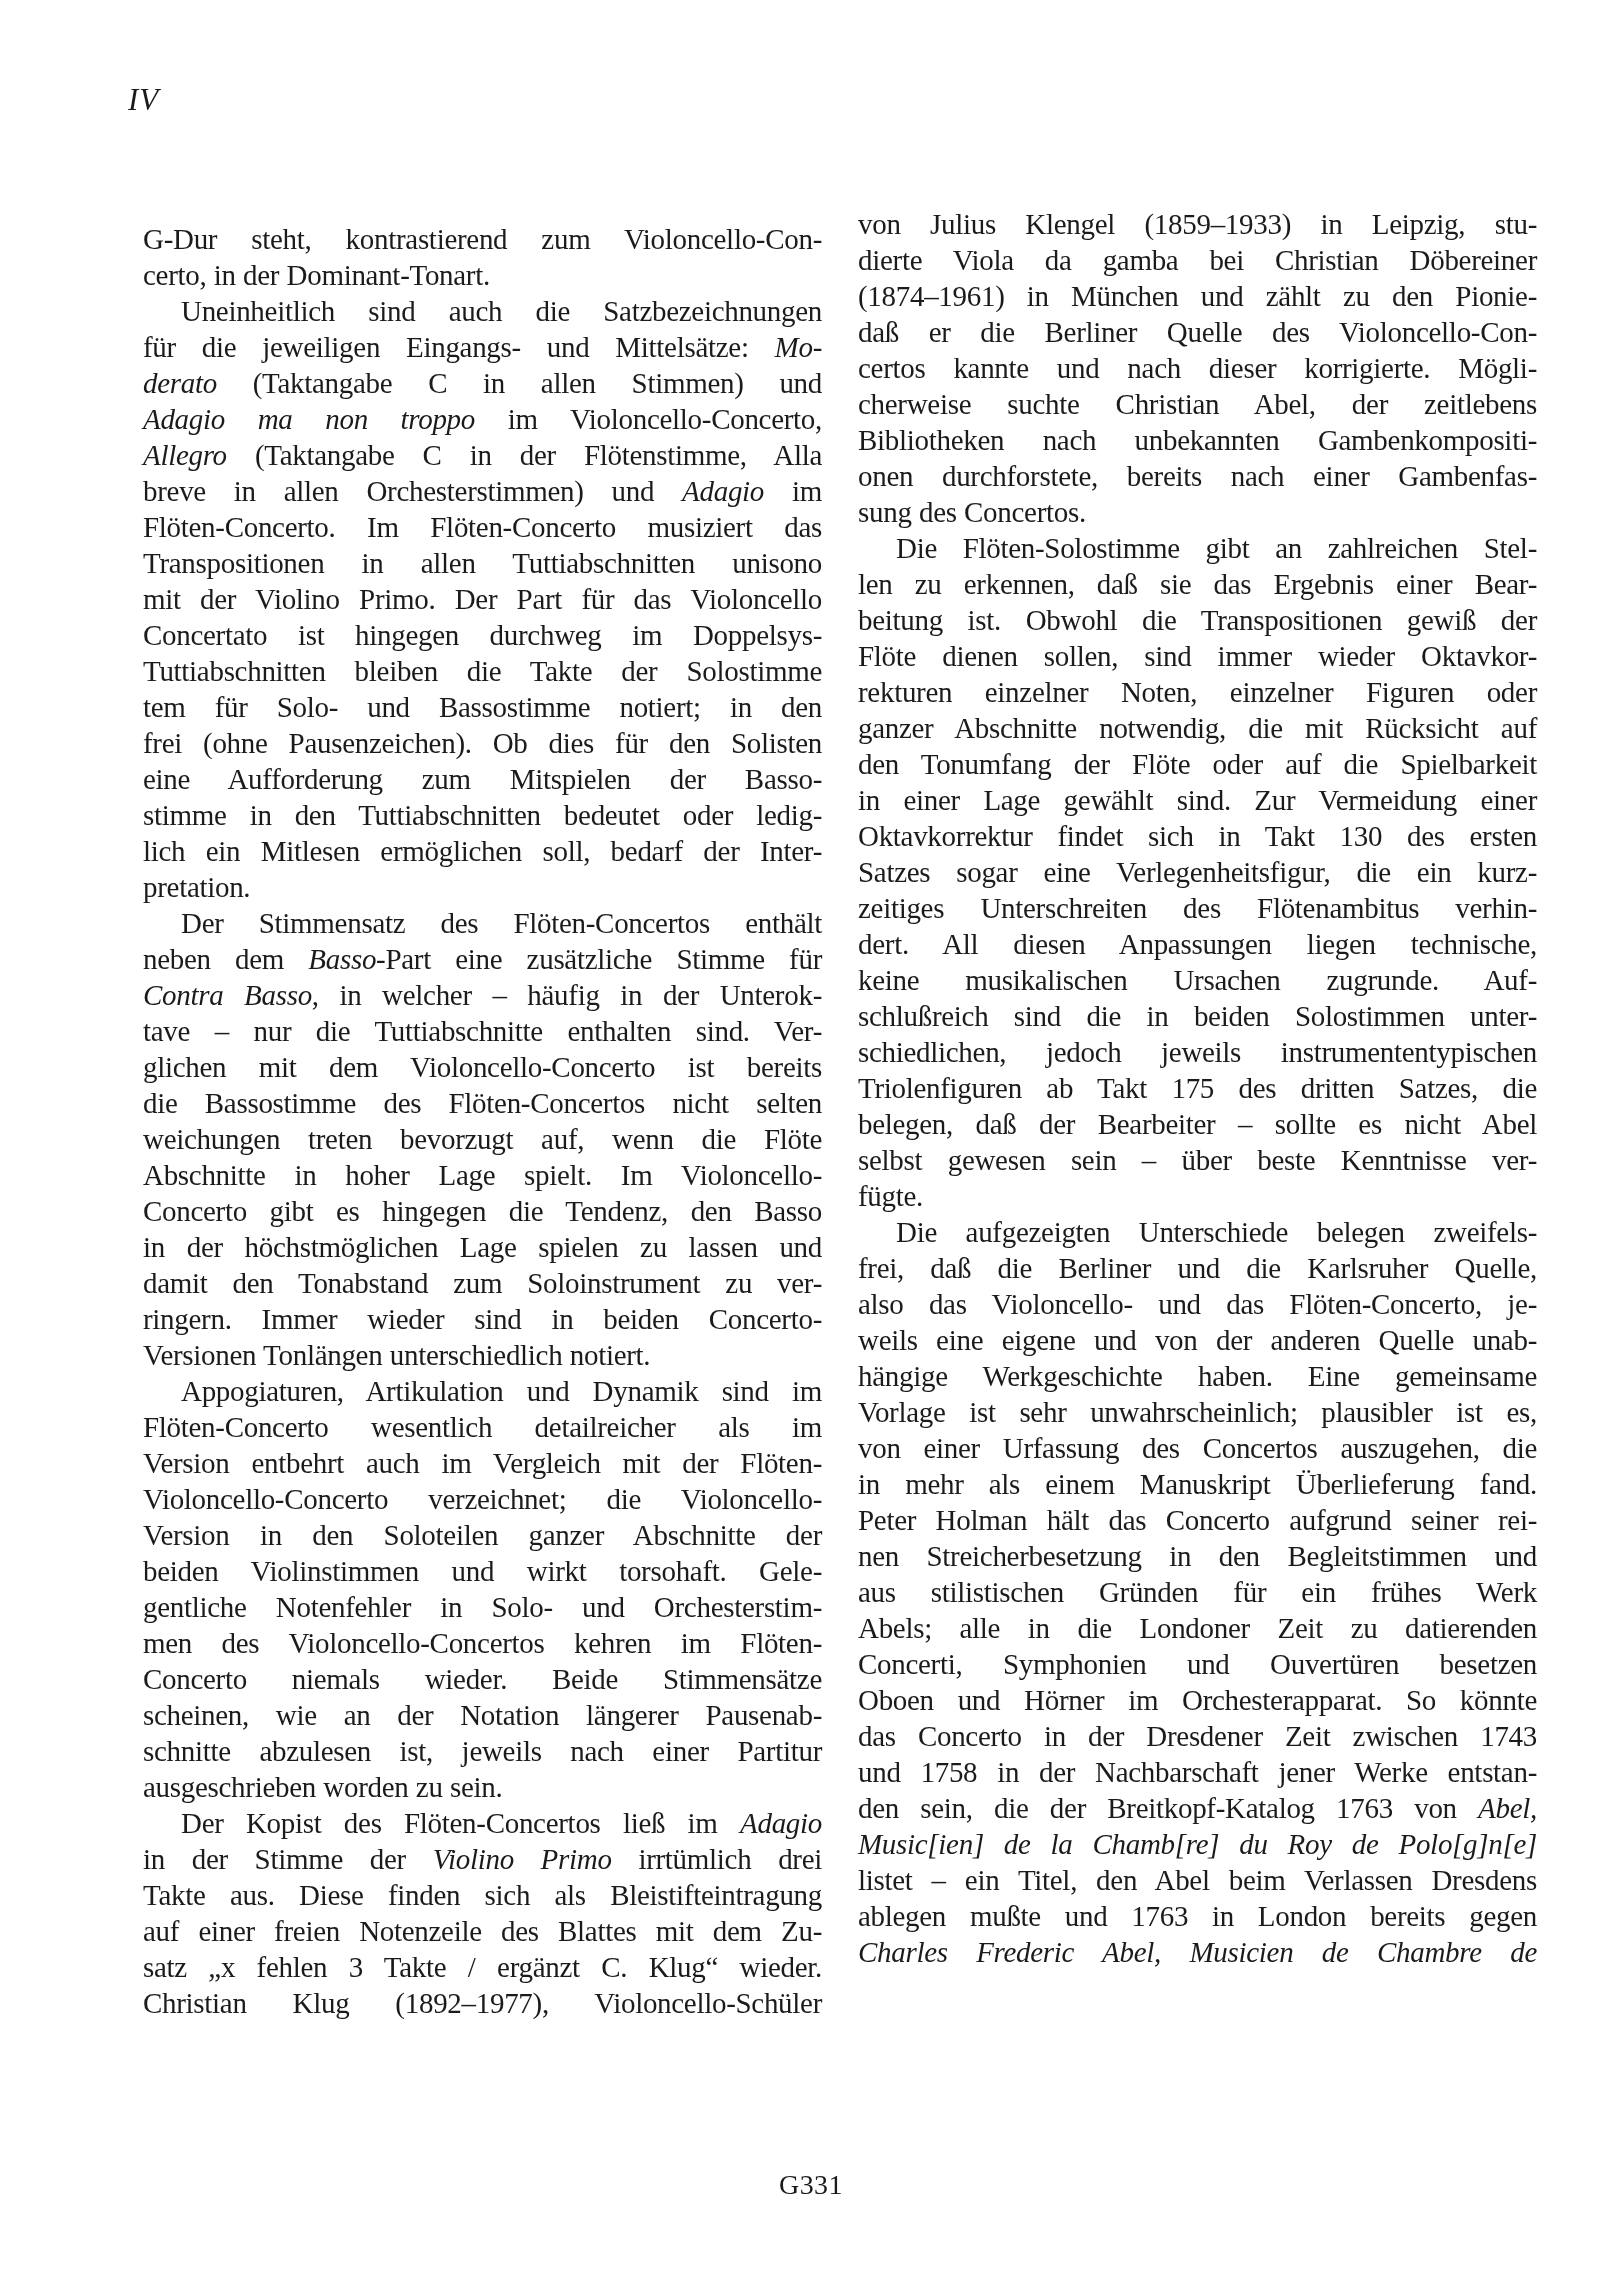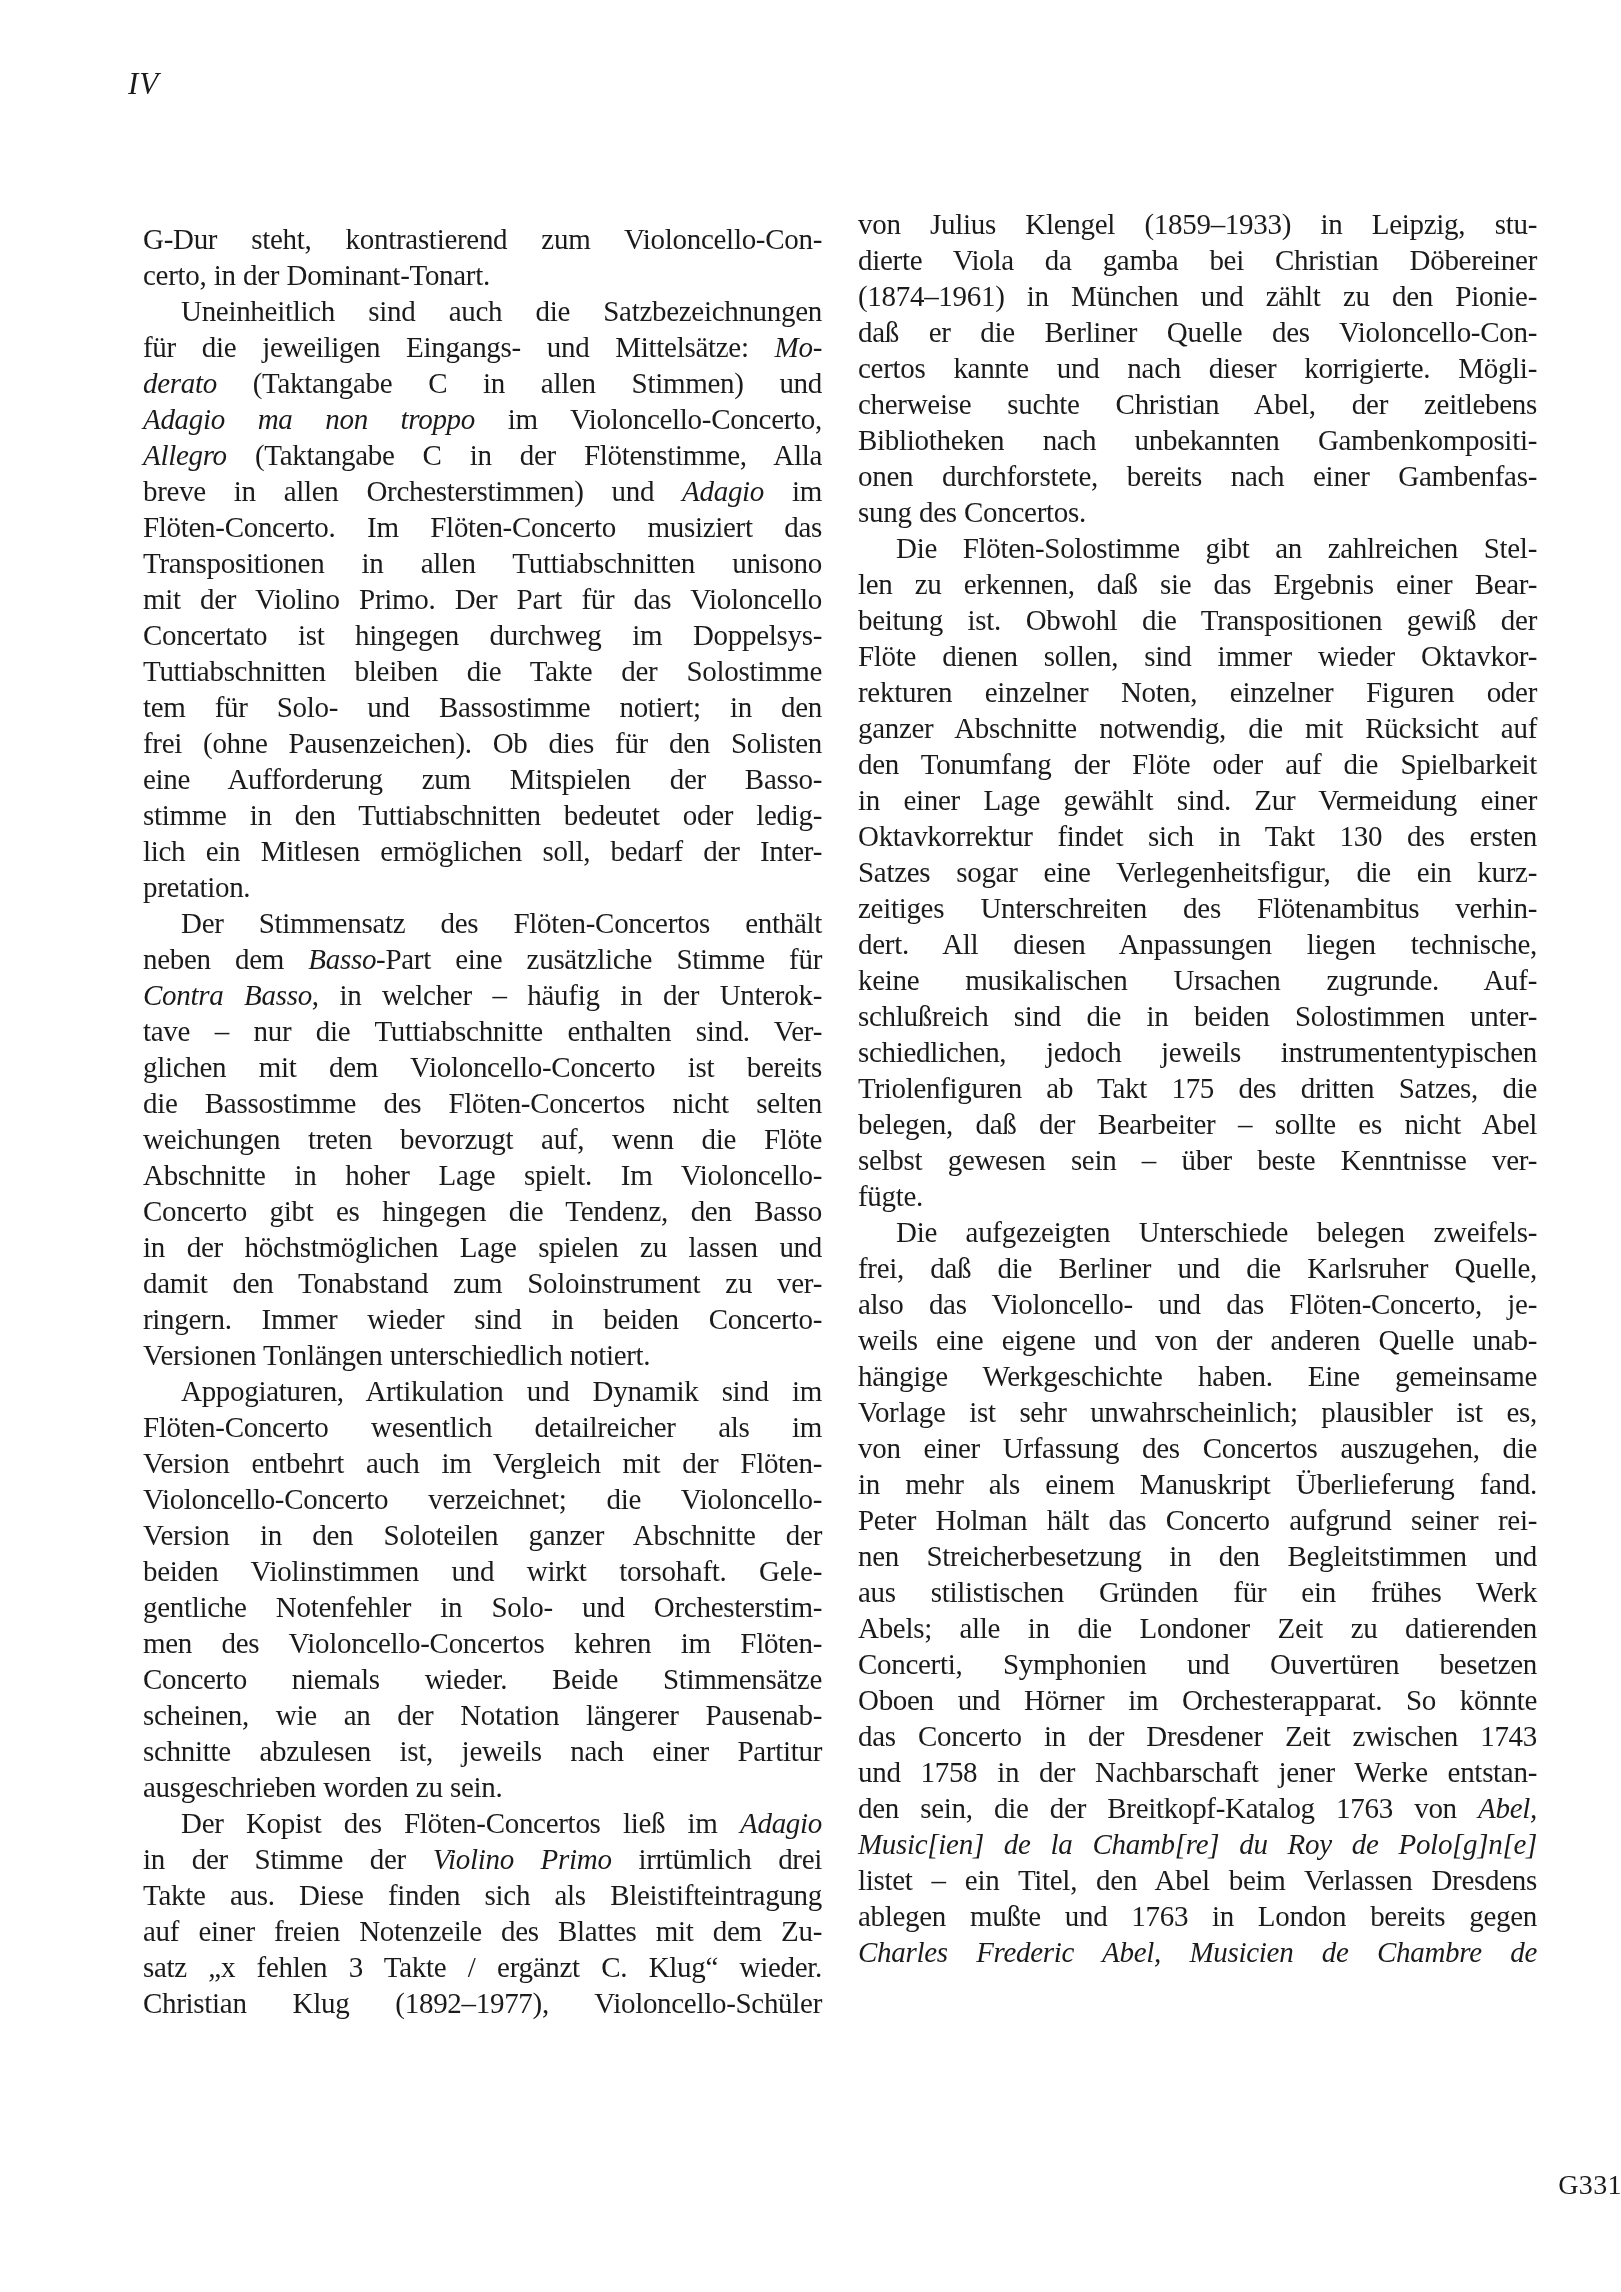--- a/index.html
+++ b/index.html
@@ -8,21 +8,21 @@
     width: 1622px;
     height: 2293px;
     background: var(--paper, #ffffff);
     color: var(--ink, #1b1b1b);
     font-family: "Liberation Serif", "DejaVu Serif", serif;
     overflow: hidden;
   }
   #pageno {
     position: absolute;
     left: 128px;
-    top: 66px;
+    top: 82px;
     font-size: 31px;
     font-style: italic;
     letter-spacing: 0.9px;
   }
   .col {
     position: absolute;
     top: 206px;
     width: 679px;
     font-size: 29px;
     letter-spacing: -0.3px;
@@ -38,21 +38,21 @@
     word-spacing: 0.4px;
   }
   .tline.pend { text-align-last: left; }
   .tline.ind  { text-indent: 38px; }
   .it { font-style: italic; }
   #plateno {
     position: absolute;
     left: 0;
     right: 0;
     top: 2169px;
-    text-align: right;
+    text-align: center;
     font-size: 28px;
     letter-spacing: 0.4px;
   }
 </style>
 </head>
 <body>
 
 <div id="page" style="--paper: #ffffff; --ink: #1b1b1b;">
   <div id="pageno">IV</div>
   <div id="col-left" class="col">

